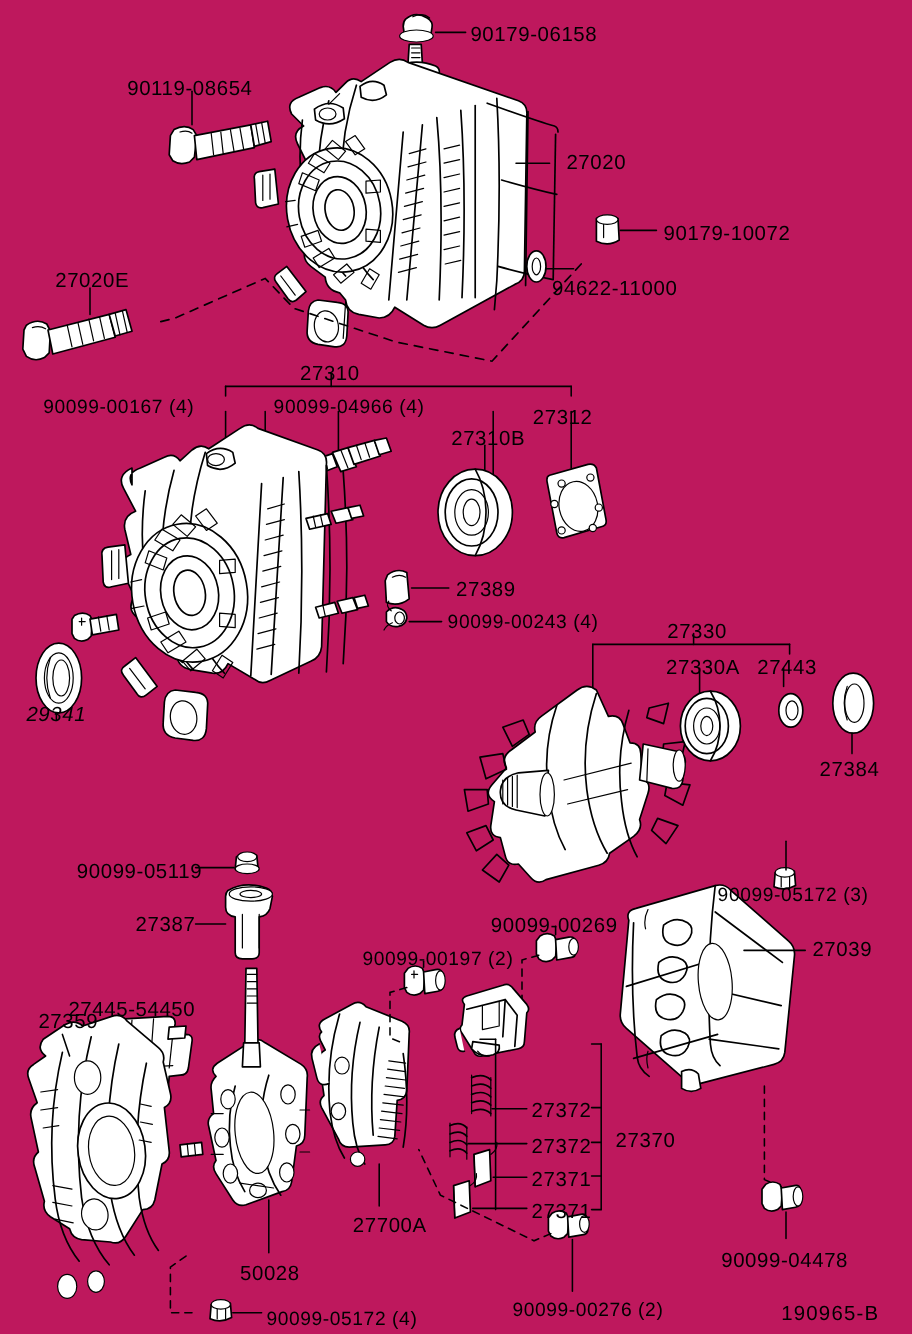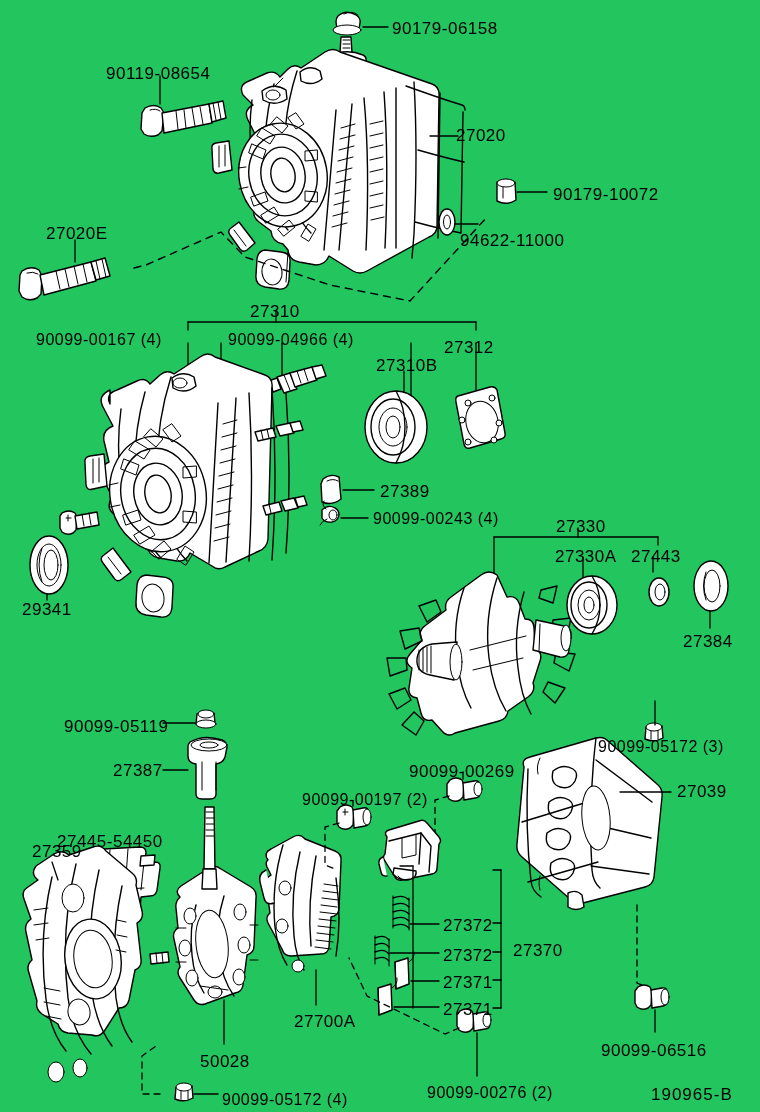--- a/index.html
+++ b/index.html
@@ -1,21 +1,21 @@
 <!DOCTYPE html>
 <html><head>
 <meta charset="utf-8">
 <title>Alternator Parts Diagram</title>
 <style>
   html,body{margin:0;padding:0;background:#ffffff;}
   body{font-family:"Liberation Sans", sans-serif;}
   #sheet{
     position:relative;
     width:760px;height:1112px;
-    background:#22c55e;
+    background:#be185d;
     overflow:hidden;
   }
   #sheet svg{position:absolute;left:0;top:0;}
   .lbl{
     position:absolute;
     font-family:"Liberation Sans", sans-serif;
     font-size:17px;
     letter-spacing:0.5px;
     color:#000;
     white-space:nowrap;
@@ -583,50 +583,50 @@
     <ellipse class="sft" cx="184" cy="1087" rx="8" ry="4"></ellipse>
     <path class="st" d="M181 1091 l0 8 M188 1091 l0 8"></path>
   </g>
   <line class="ld" x1="194" y1="1094" x2="218" y2="1094"></line>
   <path class="dsh2" d="M160 1094 l-18 0 l0 -38 l14 -10"></path>
 
 </svg>
 
 <div class="lbl" style="left:392px;top:20px;">90179-06158</div>
 <div class="lbl" style="left:106px;top:65px;">90119-08654</div>
-<div class="lbl" style="left:456px;top:127px;">27020</div>
+<div class="lbl" style="left:472px;top:127px;">27020</div>
 <div class="lbl" style="left:553px;top:186px;">90179-10072</div>
 <div class="lbl" style="left:460px;top:216px;margin-top:16px;">94622-11000</div>
 <div class="lbl" style="left:46px;top:225px;">27020E</div>
 <div class="lbl" style="left:250px;top:303px;">27310</div>
 <div class="lbl small" style="left:36px;top:332px;">90099-00167 (4)</div>
 <div class="lbl small" style="left:228px;top:332px;">90099-04966 (4)</div>
 <div class="lbl" style="left:444px;top:339px;">27312</div>
 <div class="lbl" style="left:376px;top:357px;">27310B</div>
 <div class="lbl" style="left:380px;top:483px;">27389</div>
 <div class="lbl small" style="left:373px;top:511px;">90099-00243 (4)</div>
 <div class="lbl" style="left:556px;top:518px;">27330</div>
 <div class="lbl" style="left:555px;top:548px;">27330A</div>
 <div class="lbl" style="left:631px;top:548px;text-align:center;">27443</div>
-<div class="lbl" style="left:22px;top:601px;">29341</div>
+<div class="lbl" style="left:22px;top:587px;font-style:italic;">29341</div>
 <div class="lbl" style="left:683px;top:633px;">27384</div>
 <div class="lbl small" style="left:598px;top:691px;margin-top:48px;">90099-05172 (3)</div>
 <div class="lbl" style="left:64px;top:718px;">90099-05119</div>
 <div class="lbl" style="left:409px;top:763px;">90099-00269</div>
 <div class="lbl" style="left:113px;top:762px;">27387</div>
 <div class="lbl small" style="left:302px;top:792px;">90099-00197 (2)</div>
 <div class="lbl" style="left:677px;top:783px;">27039</div>
 <div class="lbl" style="left:57px;top:833px;">27445-54450</div>
 <div class="lbl" style="left:32px;top:843px;">27359</div>
 <div class="lbl" style="left:443px;top:917px;">27372</div>
 <div class="lbl" style="left:513px;top:942px;">27370</div>
 <div class="lbl" style="left:443px;top:947px;">27372</div>
 <div class="lbl" style="left:443px;top:974px;">27371</div>
 <div class="lbl" style="left:443px;top:1001px;">27371</div>
 <div class="lbl" style="left:294px;top:1013px;">27700A</div>
-<div class="lbl" style="left:601px;top:1042px;">90099-06516</div>
+<div class="lbl" style="left:601px;top:1042px;">90099-04478</div>
 <div class="lbl" style="left:200px;top:1053px;">50028</div>
 <div class="lbl small" style="left:427px;top:1085px;">90099-00276 (2)</div>
 <div class="lbl small" style="left:222px;top:1092px;">90099-05172 (4)</div>
 
 <div class="sheetno" style="left:651px;top:1085px;">190965-B</div>
 
 </div>
 
 </body></html>

